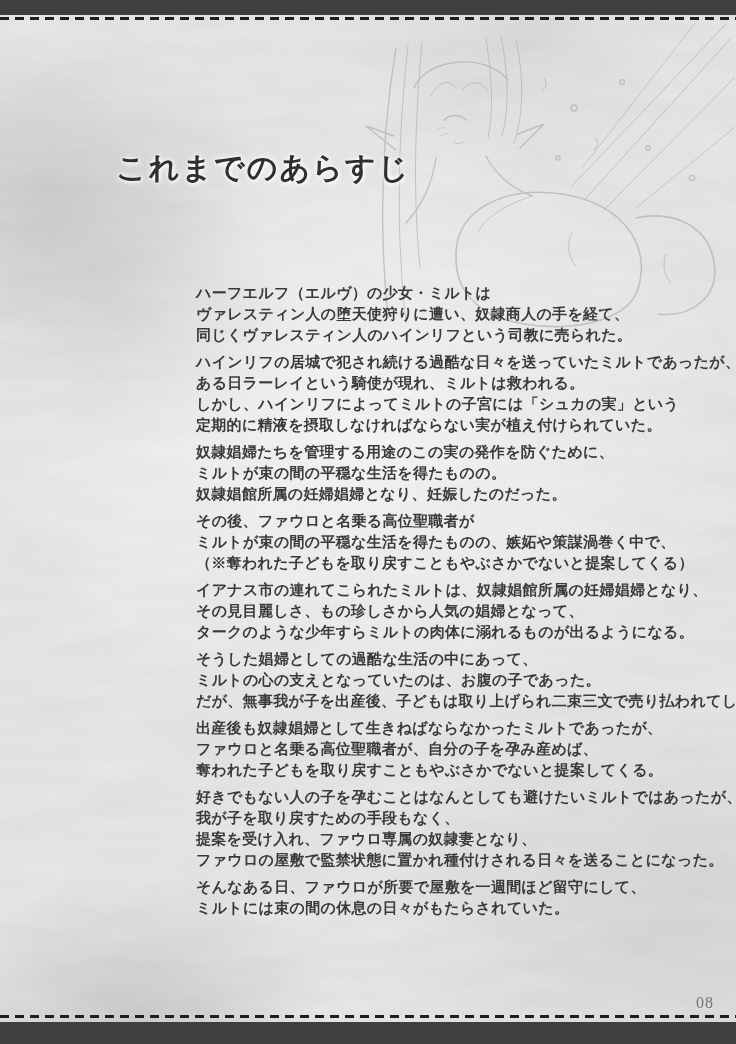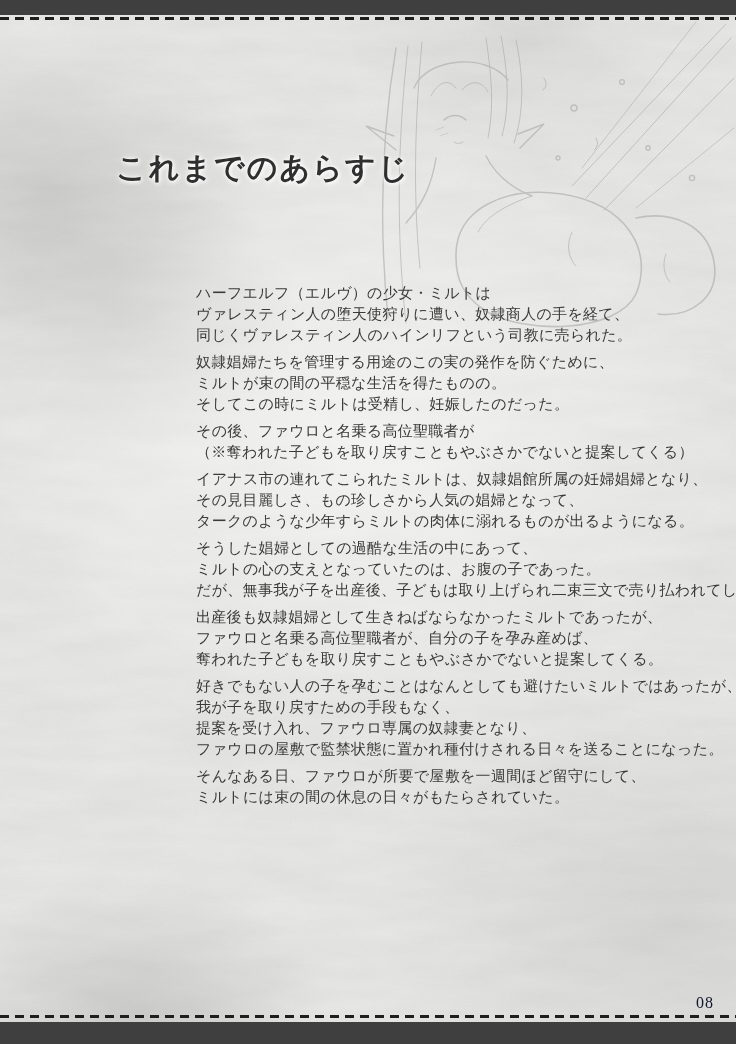--- a/index.html
+++ b/index.html
@@ -42,29 +42,29 @@
     white-space:nowrap;
   }
 
   
   .sketch{position:absolute;left:336px;top:18px;z-index:2;pointer-events:none;}
 
   
   .story{
     position:absolute;left:196px;top:283px;width:525px;z-index:4;
     font-size:15px;line-height:21px;letter-spacing:.3px;
-    color:var(--ink,#3a3a3a);font-weight:400;
+    color:var(--ink,#3a3a3a);font-weight:700;
   }
   .para{margin:0 0 6px 0;}
   .line{white-space:nowrap;}
 
   
   .page-number{
     position:absolute;right:22px;bottom:32px;z-index:6;
-    font-size:16px;color:#0f172a;letter-spacing:1px;
+    font-size:16px;color:#737373;letter-spacing:1px;
   }
 </style>
 </head>
 <body style="background: rgb(233, 233, 231);">
 
 <div class="page">
 
   <svg class="texture-svg" width="736" height="1044">
     <filter id="grain-fine">
       <feTurbulence type="fractalNoise" baseFrequency="0.9" numOctaves="2" seed="7" result="n"></feTurbulence>
@@ -131,26 +131,33 @@
 
   <h1 class="title">これまでのあらすじ</h1>
 
   <div class="story">
     <div class="para">
       <div class="line">ハーフエルフ（エルヴ）の少女・ミルトは</div>
       <div class="line">ヴァレスティン人の堕天使狩りに遭い、奴隷商人の手を経て、</div>
       <div class="line">同じくヴァレスティン人のハインリフという司教に売られた。</div>
     </div>
     <div class="para">
+      <div class="line">ハインリフの居城で犯され続ける過酷な日々を送っていたミルトであったが、</div>
+      <div class="line">ある日ラーレイという騎使が現れ、ミルトは救われる。</div>
+      <div class="line">しかし、ハインリフによってミルトの子宮には「シュカの実」という</div>
+      <div class="line">定期的に精液を摂取しなければならない実が植え付けられていた。</div>
+    </div>
+    <div class="para">
       <div class="line">奴隷娼婦たちを管理する用途のこの実の発作を防ぐために、</div>
       <div class="line">ミルトが束の間の平穏な生活を得たものの。</div>
-      <div class="line">そしてこの時にミルトは受精し、妊娠したのだった。</div>
+      <div class="line">奴隷娼館所属の妊婦娼婦となり、妊娠したのだった。</div>
     </div>
     <div class="para">
       <div class="line">その後、ファウロと名乗る高位聖職者が</div>
+      <div class="line">ミルトが束の間の平穏な生活を得たものの、嫉妬や策謀渦巻く中で、</div>
       <div class="line">（※奪われた子どもを取り戻すこともやぶさかでないと提案してくる）</div>
     </div>
     <div class="para">
       <div class="line">イアナス市の連れてこられたミルトは、奴隷娼館所属の妊婦娼婦となり、</div>
       <div class="line">その見目麗しさ、もの珍しさから人気の娼婦となって、</div>
       <div class="line">タークのような少年すらミルトの肉体に溺れるものが出るようになる。</div>
     </div>
     <div class="para">
       <div class="line">そうした娼婦としての過酷な生活の中にあって、</div>
       <div class="line">ミルトの心の支えとなっていたのは、お腹の子であった。</div>

